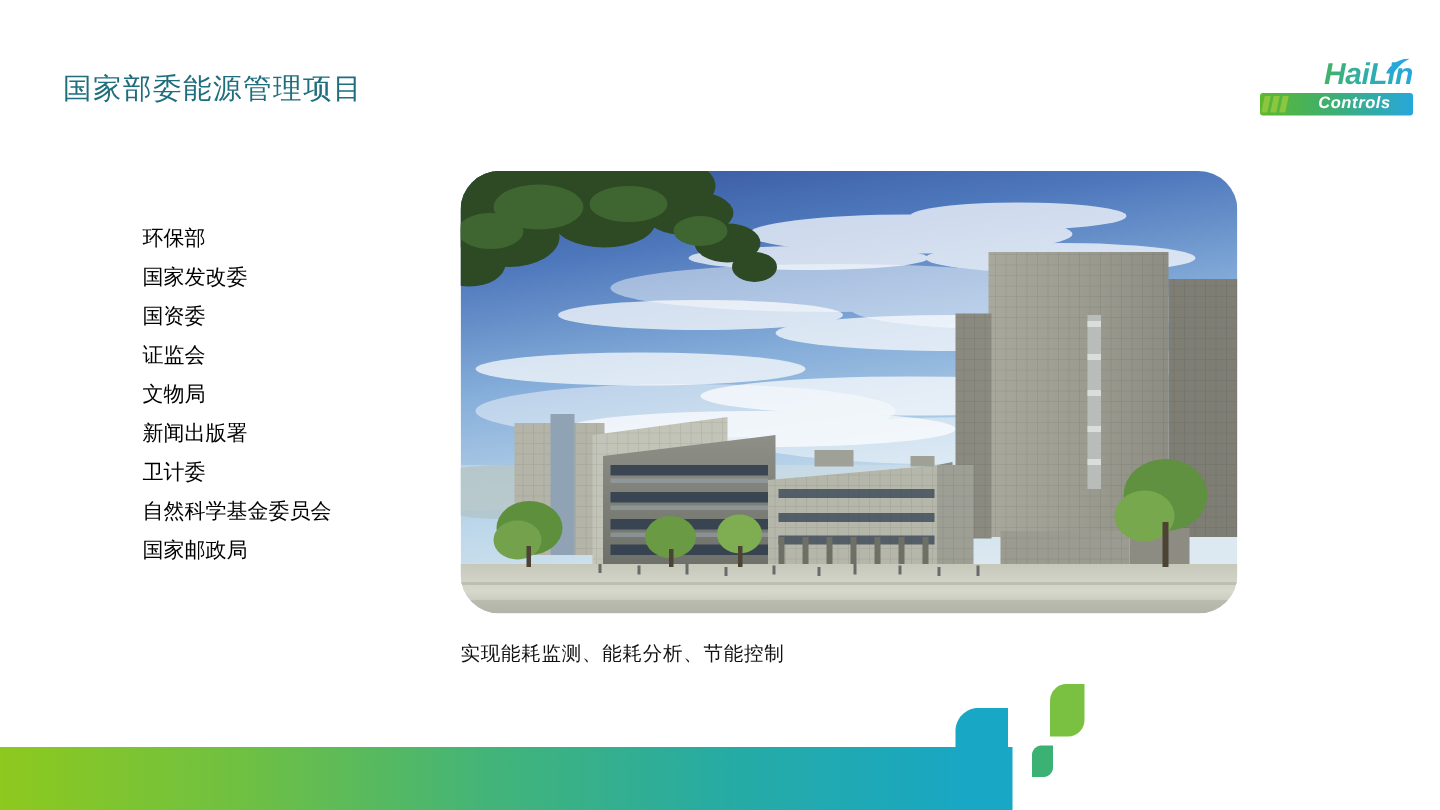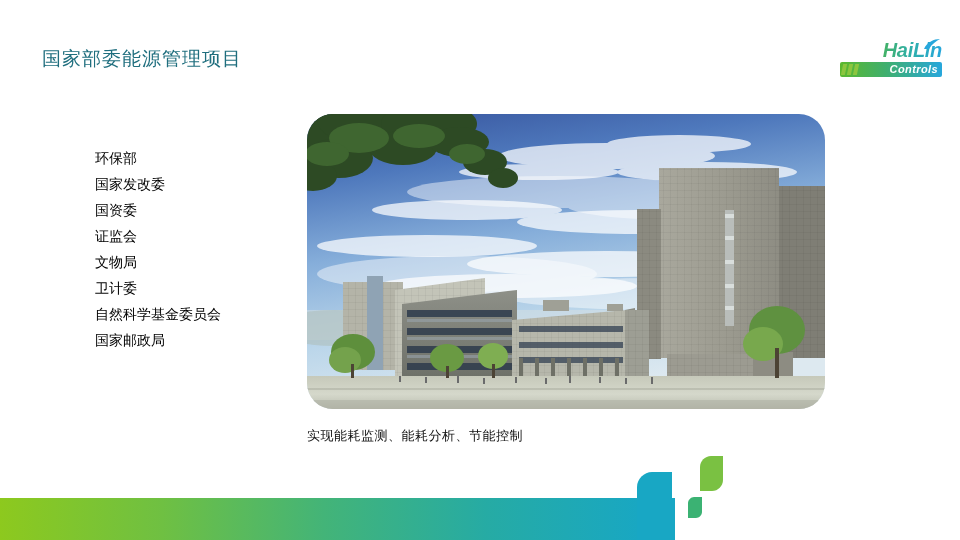--- a/index.html
+++ b/index.html
@@ -92,21 +92,21 @@
     left: 30px;
     top: 23px;
     width: 70px;
     height: 13px;
     line-height: 13px;
     font-size: 11px;
     font-weight: bold;
     font-style: italic;
     letter-spacing: 0.4px;
     color: #ffffff;
-    text-align: right;
+    text-align: center;
   }
 
   
   .ministry-list {
     position: absolute;
     left: 95px;
     top: 145px;
     width: 200px;
   }
   .ministry-item {
@@ -169,20 +169,21 @@
     </div>
     <div class="logo-sub">Controls</div>
   </div>
 
   <div class="ministry-list">
     <div class="ministry-item">环保部</div>
     <div class="ministry-item">国家发改委</div>
     <div class="ministry-item">国资委</div>
     <div class="ministry-item">证监会</div>
     <div class="ministry-item">文物局</div>
+    <div class="ministry-item">新闻出版署</div>
     <div class="ministry-item">卫计委</div>
     <div class="ministry-item">自然科学基金委员会</div>
     <div class="ministry-item">国家邮政局</div>
   </div>
 
   <div class="photo-frame">
     <svg width="518" height="295" viewBox="0 0 518 295">
       <defs>
         <linearGradient id="sky" x1="0" y1="0" x2="0.25" y2="1">
           <stop offset="0%" stop-color="#36539C"></stop>

